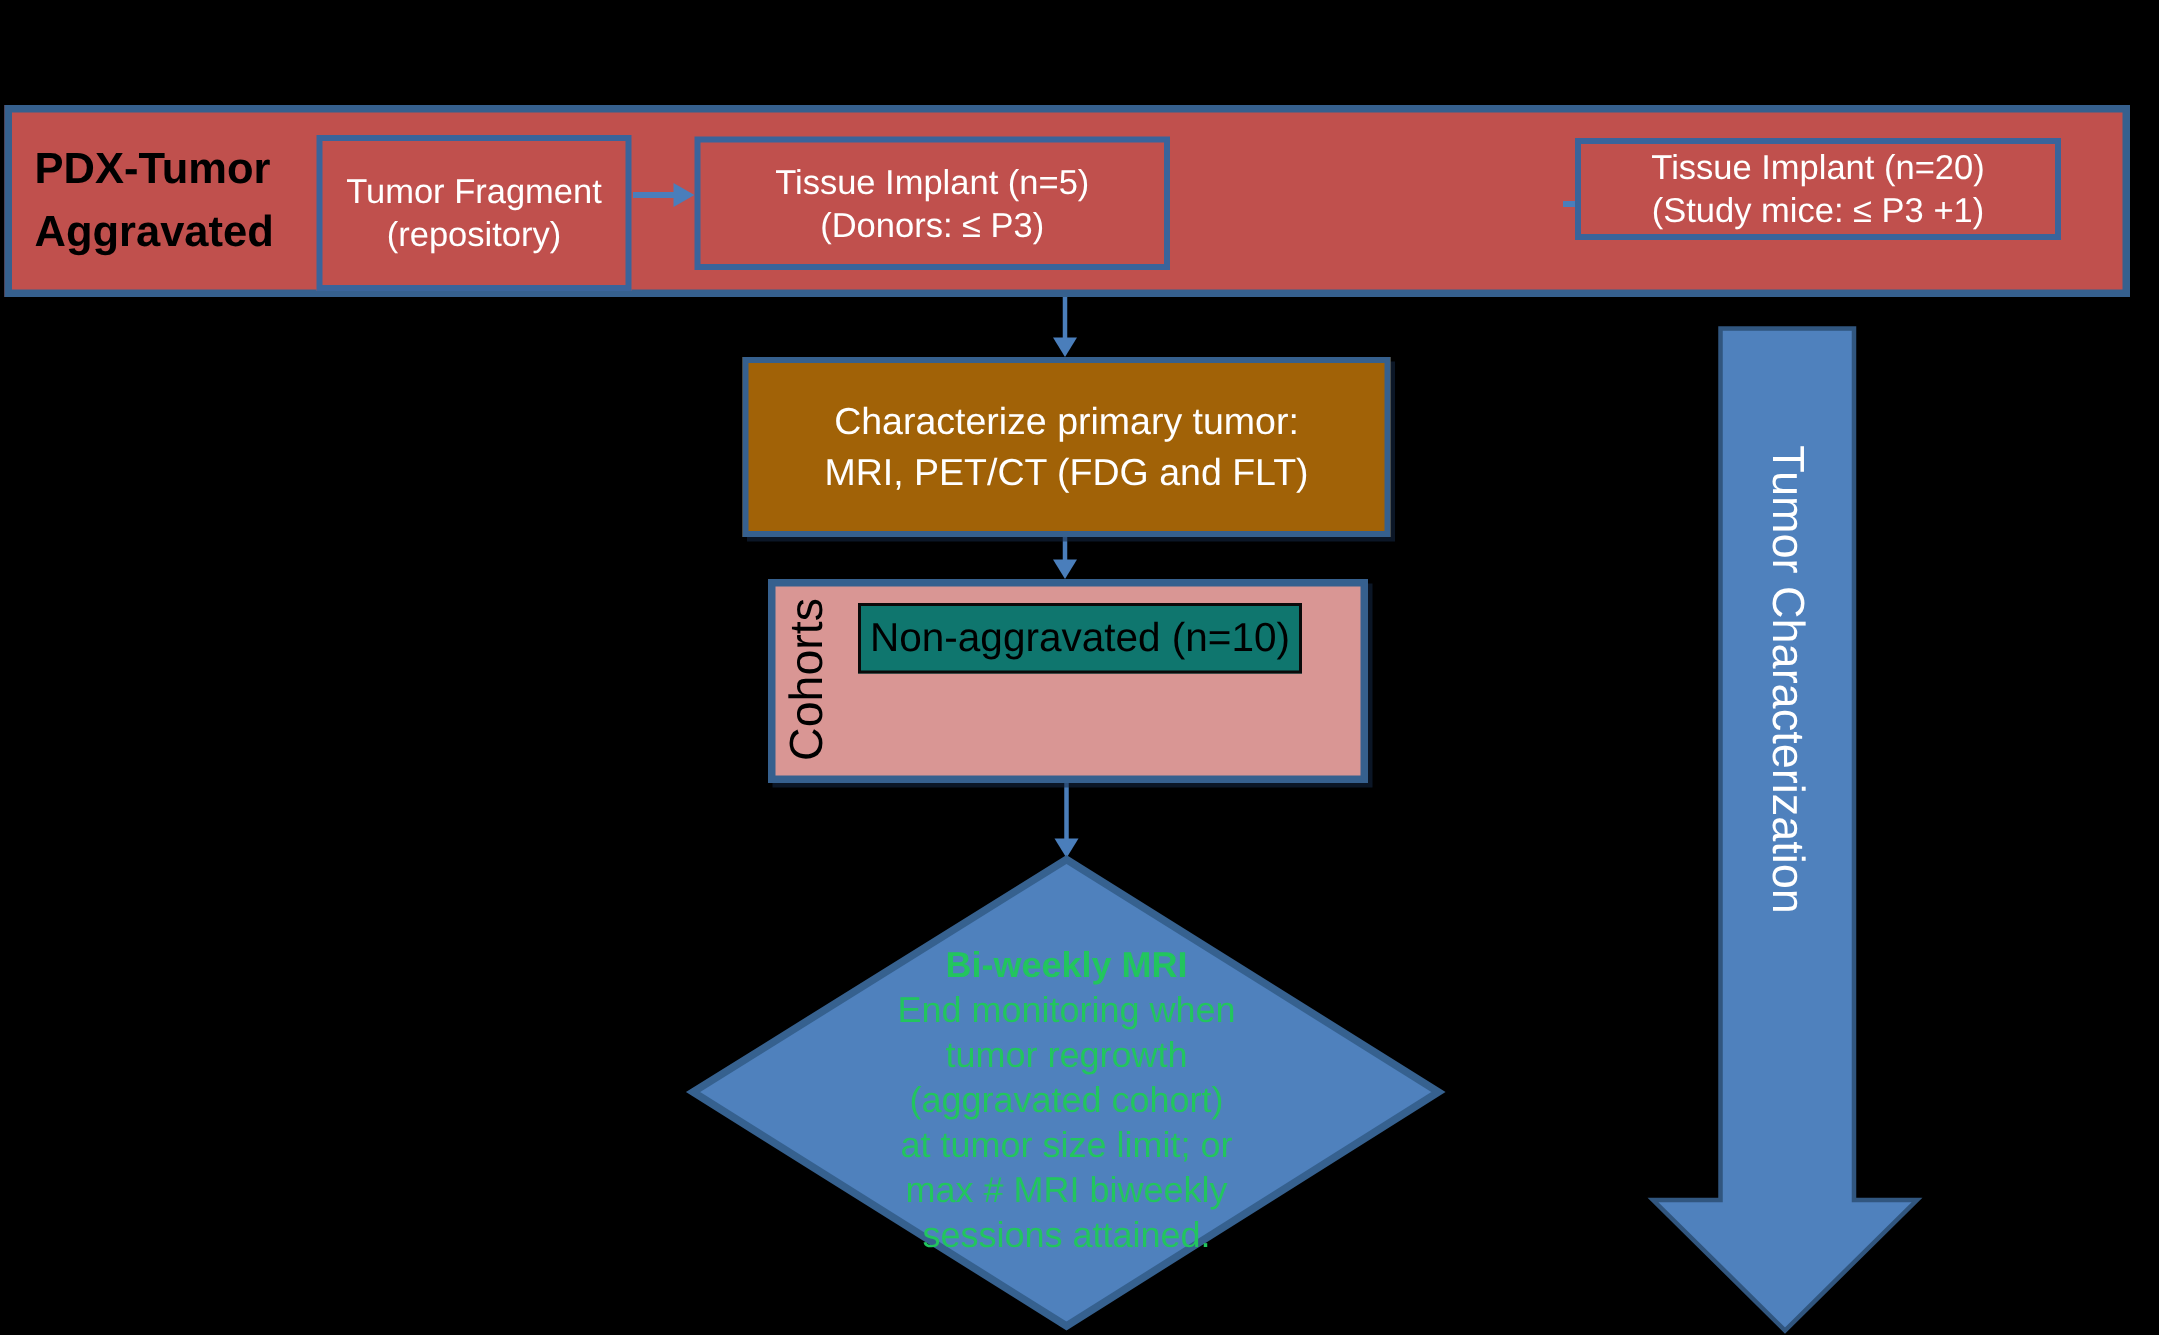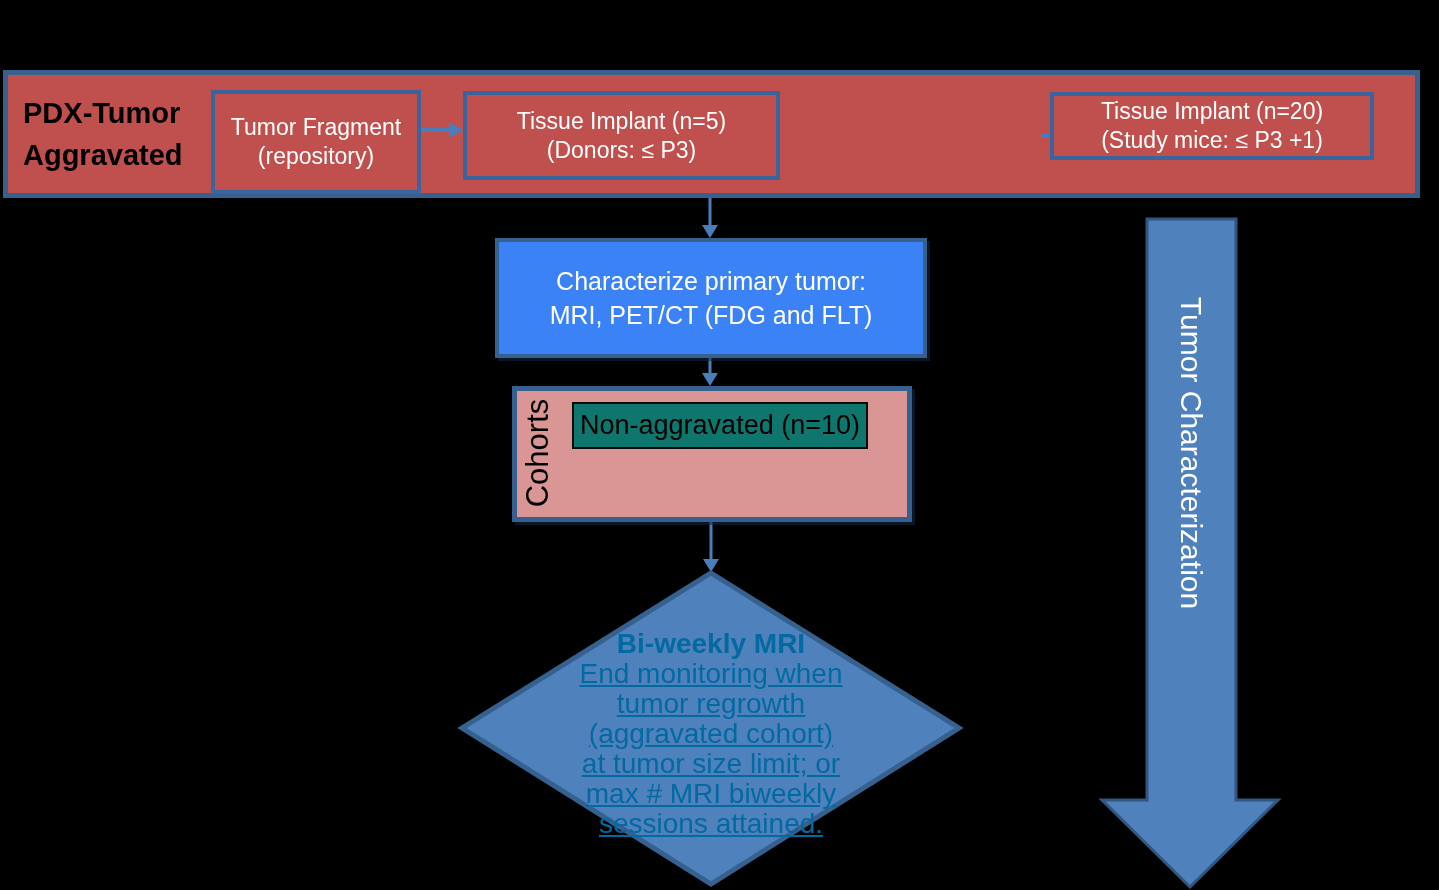--- a/index.html
+++ b/index.html
@@ -58,21 +58,21 @@
   .step-0 { left: 211px; top: 90px;  width: 210px; height: 104px; }
   .step-1 { left: 463px; top: 91px;  width: 317px; height: 89px; }
   .step-2 { left: 766px; top: 90px;  width: 273px; height: 91px; }
   .step-3 { left: 1050px; top: 92px; width: 324px; height: 68px; }
 
   
   .characterize-box {
     position: absolute;
     left: 495px; top: 238px;
     width: 432px; height: 120px;
-    background: #3b82f6;
+    background: #a16207;
     border: 4px solid #36608E;
     color: #FFFFFF;
     display: flex;
     align-items: center;
     justify-content: center;
     text-align: center;
     font-size: 25px;
     line-height: 34px;
     white-space: pre-line;
     box-shadow: 3px 3px 0 rgba(20,40,70,0.55);
@@ -109,27 +109,27 @@
   }
   .cohort-0 { left: 572px; top: 402px; width: 296px; height: 47px; }
   .cohort-1 { left: 572px; top: 461px; width: 270px; height: 49px; }
 
   
   .decision-text {
     position: absolute;
     left: 711px; top: 734px;
     transform: translate(-50%, -50%);
     width: 360px;
-    color: #0369a1;
-    text-align: center;
-    font-size: 28px;
+    color: #22c55e;
+    text-align: center;
+    font-size: 24px;
     line-height: 30px;
   }
   .decision-title { font-weight: bold; }
-  .decision-body { white-space: pre-line; text-decoration: underline; }
+  .decision-body { white-space: pre-line; }
 
   
   .side-arrow-label {
     position: absolute;
     left: 1191px; top: 453px;
     transform: translate(-50%, -50%) rotate(90deg);
     color: #FFFFFF;
     font-size: 30px;
     white-space: nowrap;
   }

